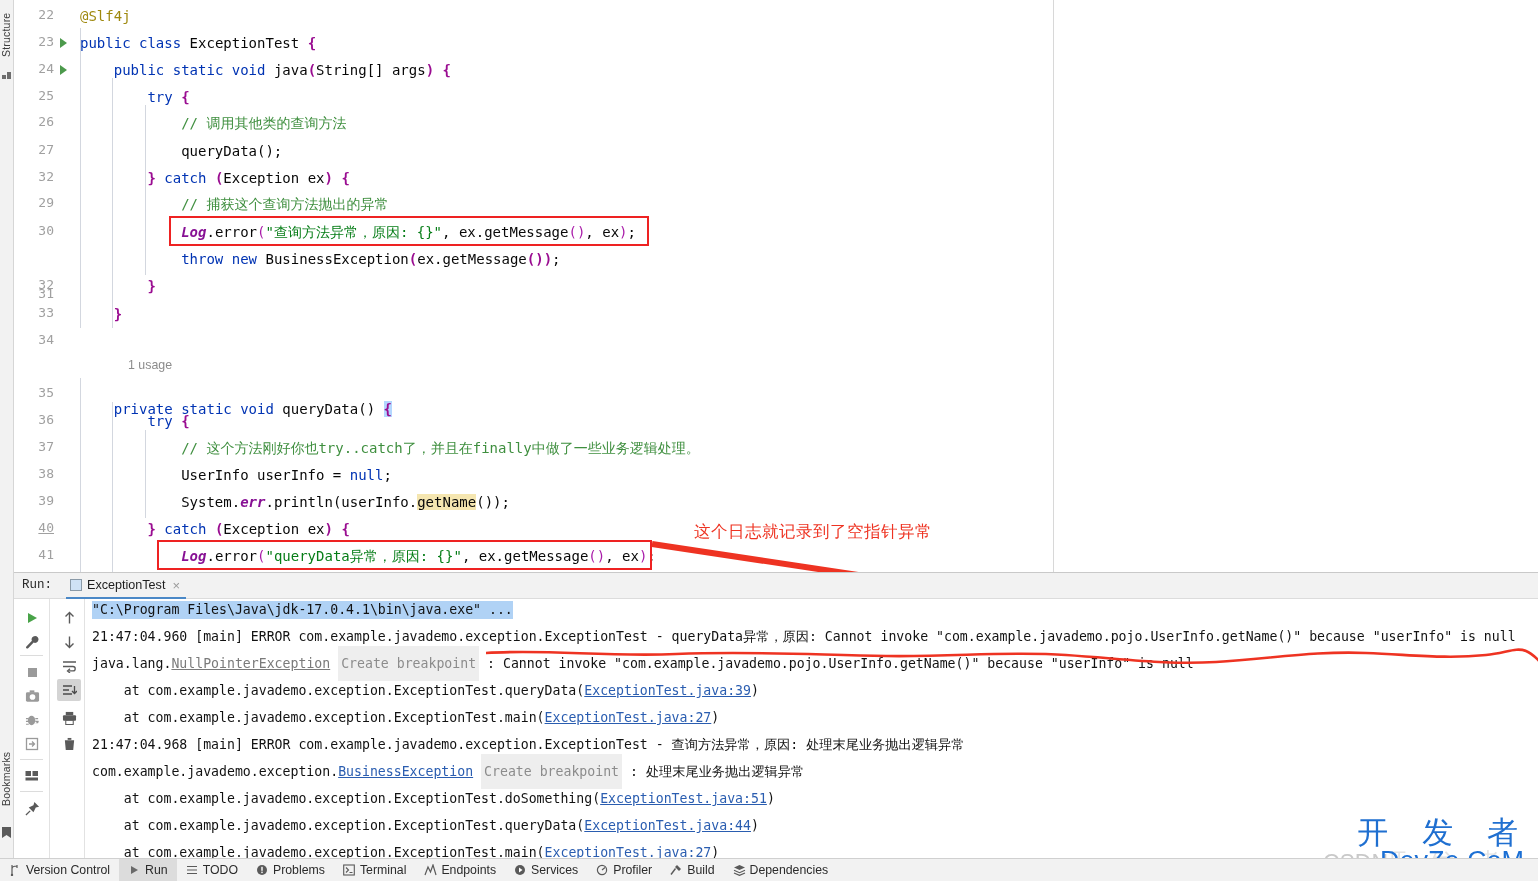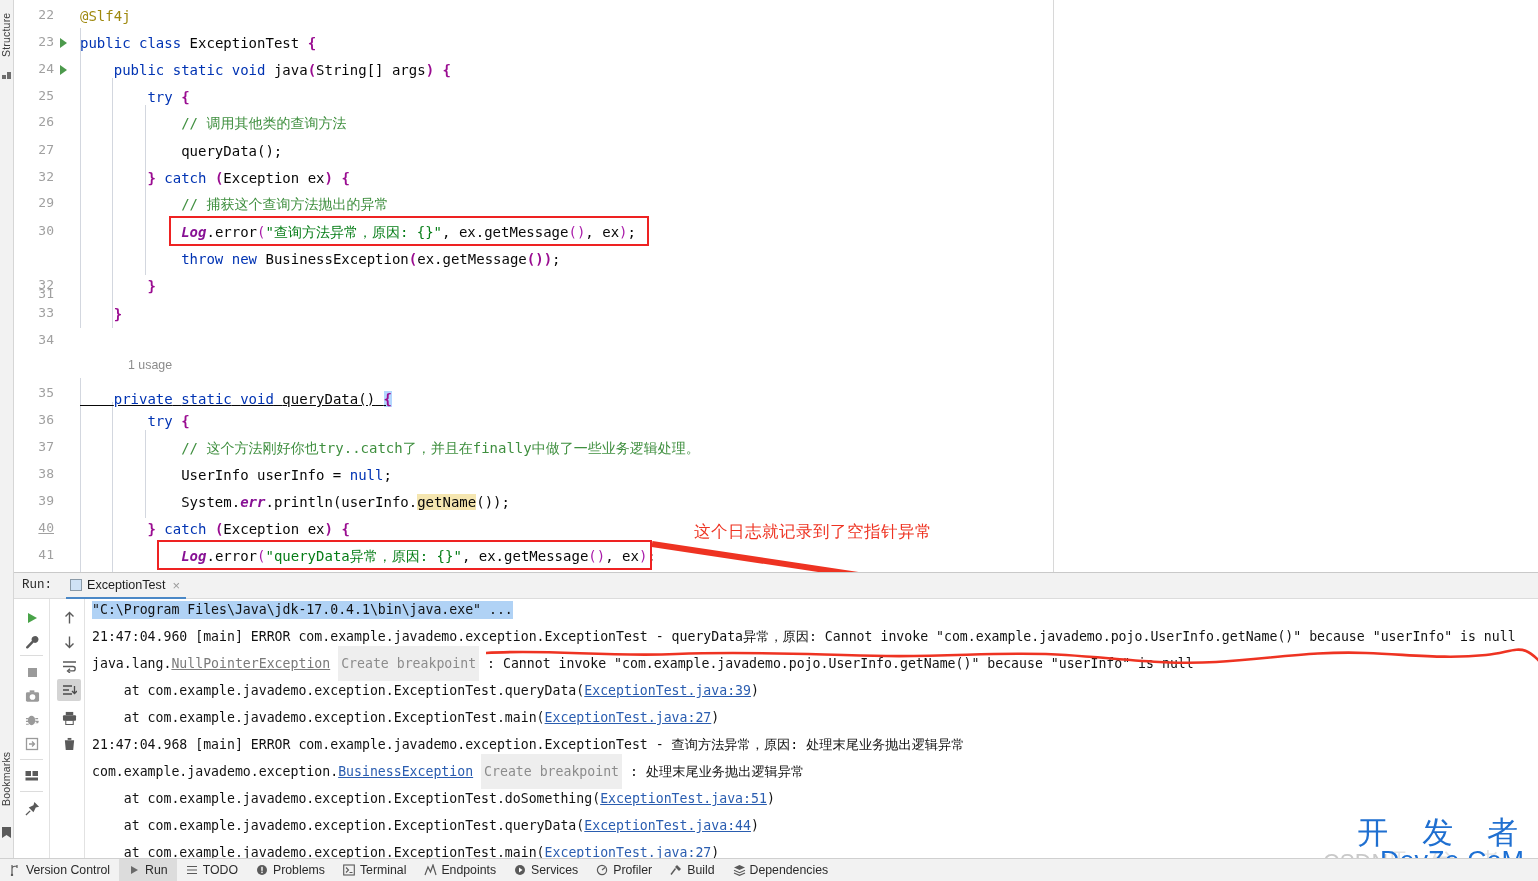--- a/index.html
+++ b/index.html
@@ -338,21 +338,21 @@
         <div class="codeline" style="top: 223px;">            <span class="fld">Log</span><span class="plain">.error</span><span class="mag">(</span><span class="str">"查询方法异常，原因: {}"</span><span class="plain">, ex.getMessage</span><span class="mag">()</span><span class="plain">, ex</span><span class="mag">)</span><span class="plain">;</span></div>
         <div class="ln" style="top: 250px; margin-top: 36px;">31</div>
         <div class="codeline" style="top: 250px;">            <span class="kw">throw</span> <span class="kw">new</span> <span class="plain">BusinessException</span><span class="purp">(</span><span class="plain">ex.getMessage</span><span class="purp">())</span><span class="plain">;</span></div>
         <div class="ln" style="top: 277px;">32</div>
         <div class="codeline" style="top: 277px;">        <span class="purp">}</span></div>
         <div class="ln" style="top: 305px;">33</div>
         <div class="codeline" style="top: 305px;">    <span class="purp">}</span></div>
         <div class="ln" style="top: 332px;">34</div>
         <div class="codeline" style="top: 332px;"></div>
         <div class="ln" style="top: 385px;">35</div>
-        <div class="codeline" style="top: 390px; text-decoration: underline;">    <span class="kw">private</span> <span class="kw">static</span> <span class="kw">void</span> <span class="plain">queryData()</span> <span class="purp hl-caret">{</span></div>
+        <div class="codeline" style="top: 400px;">    <span class="kw">private</span> <span class="kw">static</span> <span class="kw">void</span> <span class="plain">queryData()</span> <span class="purp hl-caret">{</span></div>
         <div class="ln" style="top: 412px;">36</div>
         <div class="codeline" style="top: 412px;">        <span class="kw">try</span> <span class="purp">{</span></div>
         <div class="ln" style="top: 439px;">37</div>
         <div class="codeline" style="top: 439px;">            <span class="cmt">// 这个方法刚好你也try..catch了，并且在finally中做了一些业务逻辑处理。</span></div>
         <div class="ln" style="top: 466px;">38</div>
         <div class="codeline" style="top: 466px;">            <span class="plain">UserInfo userInfo = </span><span class="kw">null</span><span class="plain">;</span></div>
         <div class="ln" style="top: 493px;">39</div>
         <div class="codeline" style="top: 493px;">            <span class="plain">System.</span><span class="fld">err</span><span class="plain">.println(userInfo.</span><span class="plain hl-ident">getName</span><span class="plain">());</span></div>
         <div class="ln" style="top: 520px; text-decoration: underline;">40</div>
         <div class="codeline" style="top: 520px;">        <span class="purp">}</span> <span class="kw">catch</span> <span class="purp">(</span><span class="plain">Exception ex</span><span class="purp">)</span> <span class="purp">{</span></div>

